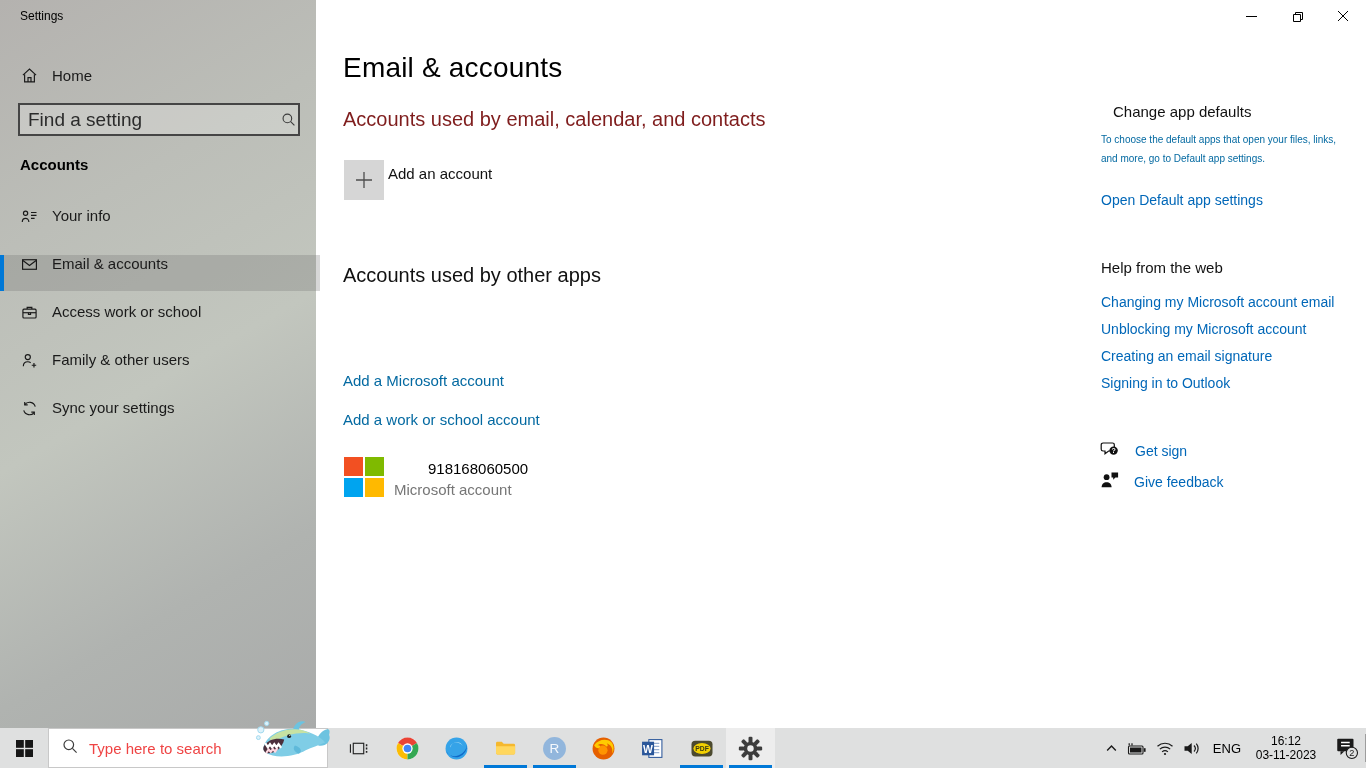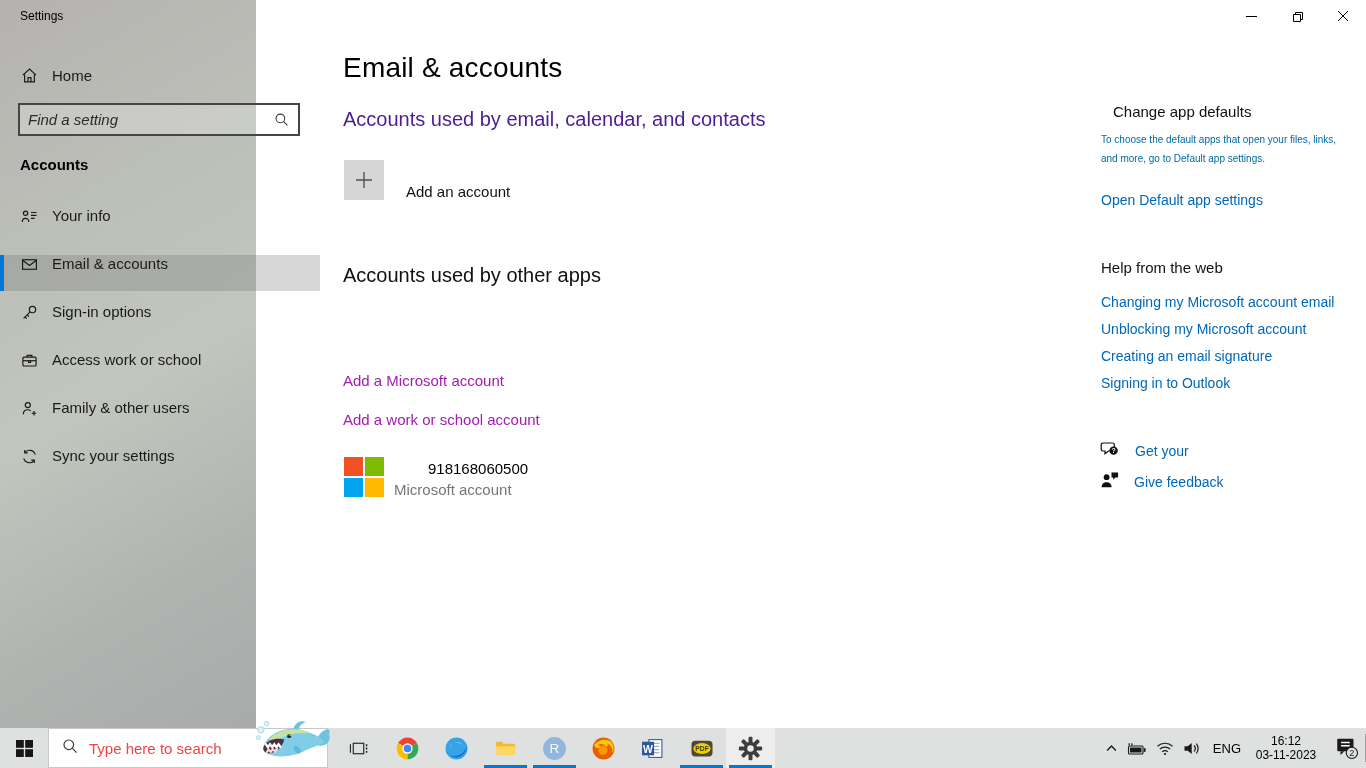--- a/index.html
+++ b/index.html
@@ -4,49 +4,49 @@
 <style>
   * { box-sizing: border-box; margin: 0; padding: 0; }
   html,body { width:1366px; height:768px; overflow:hidden; }
   body { font-family:"Liberation Sans", sans-serif; background:#fff; position:relative; color:#1a1a1a; }
 
   
   .win-controls { position:absolute; top:0; right:0; display:flex; z-index:30; }
   .win-btn { width:46px; height:32px; display:flex; align-items:center; justify-content:center; }
 
   
-  .sidebar { position:absolute; left:0; top:0; width:256px; height:728px;
+  .sidebar { position:absolute; left:0; top:0; width:316px; height:728px;
     background:linear-gradient(150deg,#b4b2af 0%,#bcbeb8 28%,#c2c6be 52%,#b0b3b0 78%,#a9abaa 100%); }
   .app-title { position:absolute; left:20px; top:9px; font-size:12px; color:#000; }
   .home-item { position:absolute; left:0; top:57px; width:320px; height:36px;
     display:flex; align-items:center; gap:14px; padding-left:20px; font-size:15px; }
   .search-box { position:absolute; left:18px; top:103px; width:282px; height:33px;
     border:2px solid #454545; background:rgba(255,255,255,0.22); display:flex; align-items:center; }
   .search-box input { flex:1; border:none; outline:none; background:transparent;
-    font-family:"Liberation Sans",sans-serif; font-size:15px; color:#1a1a1a; padding:0 8px;font-style:italic; }
+    font-family:"Liberation Sans",sans-serif; font-size:19px; color:#1a1a1a; padding:0 8px; }
   .search-box input::placeholder { color:#2b2b2b; opacity:1; }
   .search-box .mag { padding-right:9px; display:flex; }
   .accounts-header { position:absolute; left:20px; top:156px; font-size:15px; font-weight:700; color:#000; }
   .nav { position:absolute; left:0; top:207px; width:320px; }
   .nav-item { height:36px; margin-bottom:12px; display:flex; align-items:flex-start; gap:14px;
     padding-left:20px; font-size:15px; position:relative; }
   .nav-item.selected { background:rgba(110,112,110,0.28); }
   .nav-item .accent { position:absolute; left:0; top:0; width:4px; height:100%; background:#0078d7; }
   .nav-icon { width:18px; height:18px; display:flex; align-items:center; justify-content:center; }
 
   
   .main { position:absolute; left:320px; top:0; width:1046px; height:728px; background:#fff; }
   .page-title { position:absolute; left:23px; top:52px; font-size:28px; font-weight:300; color:#000; letter-spacing:.2px; }
-  .sec1-title { position:absolute; left:23px; top:108px; font-size:20px; font-weight:400; color:#4c1d95; }
-  .add-account { position:absolute; left:24px; top:160px; display:flex; gap:22px;align-items:flex-end; }
+  .sec1-title { position:absolute; left:23px; top:108px; font-size:20px; font-weight:400; color:#7f1d1d; }
+  .add-account { position:absolute; left:24px; top:160px; display:flex; gap:4px; }
   .add-square { width:40px; height:40px; background:#d6d6d6; display:flex; align-items:center; justify-content:center; }
   .add-label { font-size:15px; padding-top:5px; color:#111; }
   .sec2-title { position:absolute; left:23px; top:264px; font-size:20px; font-weight:400; color:#111; }
   .sec2-desc { position:absolute; left:23px; top:311px; width:420px; font-size:15px; line-height:18px; color:#1b1b1b; }
-  .link { color:#a21caf; font-size:15px; cursor:pointer; }
+  .link { color:#0369a1; font-size:15px; cursor:pointer; }
   .link-ms { position:absolute; left:23px; top:372px; }
   .link-ws { position:absolute; left:23px; top:411px; }
   .account-row { position:absolute; left:24px; top:457px; display:flex; gap:10px; }
   .ms-logo { width:40px; height:40px; display:grid; grid-template-columns:19px 19px; grid-template-rows:19px 19px; gap:2px; background:#fff; }
   .account-id { font-size:15px; color:#000000; padding-top:3px;margin-left:34px; }
   .account-type { font-size:15px; color:#767676; margin-top:4px; }
   .rp-h { font-size:15px; color:#111; }
   .rp-title1 { position:absolute; left:1101px; top:103px;margin-left:12px; }
   .rp-desc { position:absolute; left:1101px; top:130px; width:238px; font-size:10px; line-height:19px; color:#0369a1; }
   .rp-link { font-size:14px; color:#0067b8; cursor:pointer; }
@@ -140,30 +140,20 @@
         <svg width="17" height="17" viewBox="0 0 16 16" fill="none" stroke="#1a1a1a" stroke-width="1.1">
             <rect x="1.5" y="3.5" width="13" height="9"></rect>
             <path d="M1.8 4.2 8 9l6.2-4.8"></path>
           </svg>
       </span>
       <span class="nav-label">Email &amp; accounts</span>
     </div>
     <div class="nav-item">
       <span class="nav-icon">
         <svg width="17" height="17" viewBox="0 0 16 16" fill="none" stroke="#1a1a1a" stroke-width="1.1">
-            <circle cx="10.8" cy="5.2" r="3"></circle>
-            <path d="M8.6 7.4 2.4 13.6"></path>
-            <path d="M3.8 12.2l1.6 1.6M5.8 10.2l1.6 1.6"></path>
-          </svg>
-      </span>
-      <span class="nav-label">Sign-in options</span>
-    </div>
-    <div class="nav-item">
-      <span class="nav-icon">
-        <svg width="17" height="17" viewBox="0 0 16 16" fill="none" stroke="#1a1a1a" stroke-width="1.1">
             <rect x="1.8" y="4.8" width="12.4" height="8.4" rx="1"></rect>
             <path d="M5.8 4.8V3.2h4.4v1.6"></path>
             <path d="M1.8 8.2h12.4"></path>
             <path d="M7 8.2v1.6h2V8.2"></path>
           </svg>
       </span>
       <span class="nav-label">Access work or school</span>
     </div>
     <div class="nav-item">
       <span class="nav-icon">
@@ -233,21 +223,21 @@
 <div class="rp-link rp-l4">Signing in to Outlook</div>
 
 <div class="help-row gh">
   <span>
     <svg width="21" height="20" viewBox="0 0 21 20" fill="none">
         <path d="M3 4h9.5a1.8 1.8 0 0 1 1.8 1.8v4.4a1.8 1.8 0 0 1-1.8 1.8H8.6L5 14.8V12H3a1.8 1.8 0 0 1-1.8-1.8V5.8A1.8 1.8 0 0 1 3 4z" stroke="#111" stroke-width="1.2"></path>
         <circle cx="13.6" cy="11.6" r="4.2" fill="#111"></circle>
         <text x="13.6" y="14.3" text-anchor="middle" font-size="7" fill="#fff" font-family="Liberation Sans, sans-serif" font-weight="bold">?</text>
       </svg>
   </span>
-  <span class="rp-link">Get your</span>
+  <span class="rp-link">Get sign</span>
 </div>
 <div class="help-row gf">
   <span>
     <svg width="20" height="19" viewBox="0 0 20 19">
         <circle cx="6.6" cy="7.2" r="2.9" fill="#111"></circle>
         <path d="M1.6 17.2c0-3.1 2.2-5 5-5s5 1.9 5 5z" fill="#111"></path>
         <path d="M11.5 2.6h6.6v5h-2.7l-2.2 2.2V7.6h-1.7z" fill="#111"></path>
       </svg>
   </span>
   <span class="rp-link">Give feedback</span>

